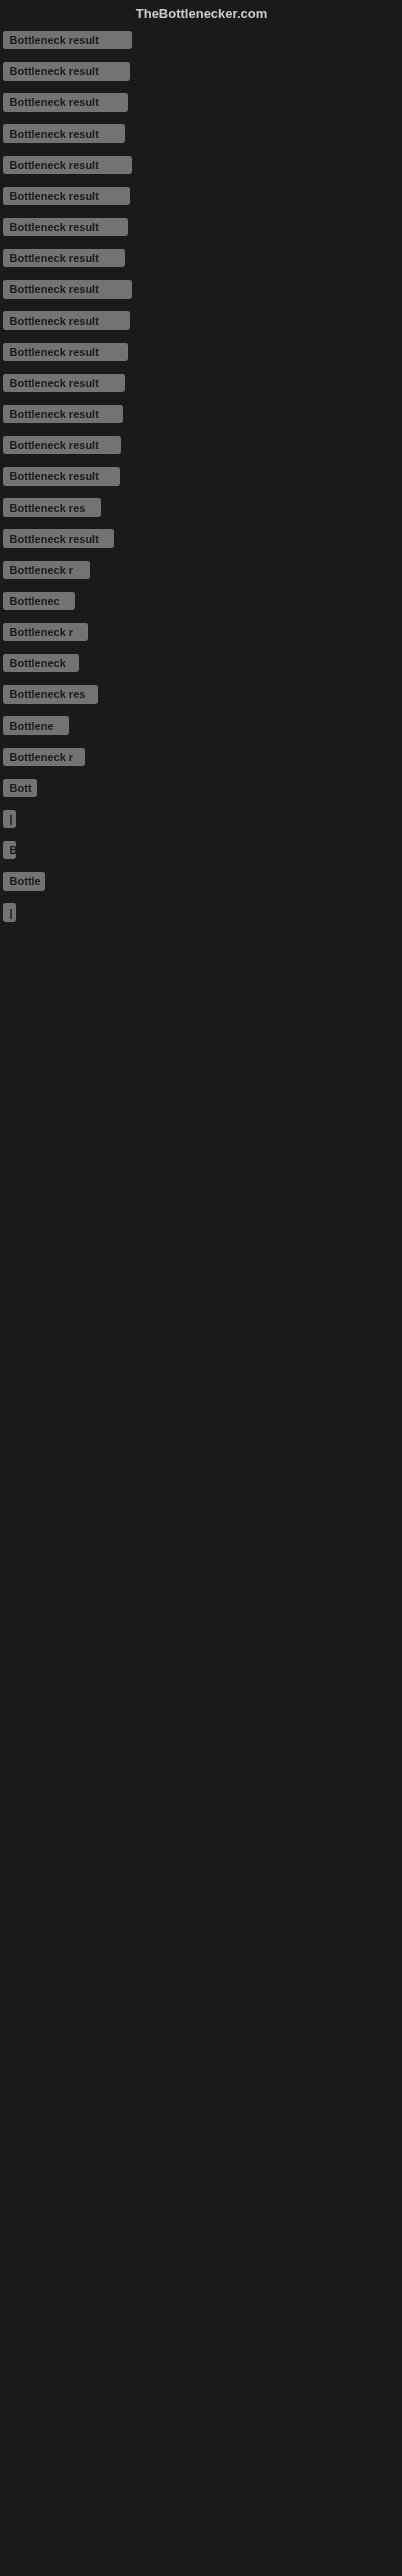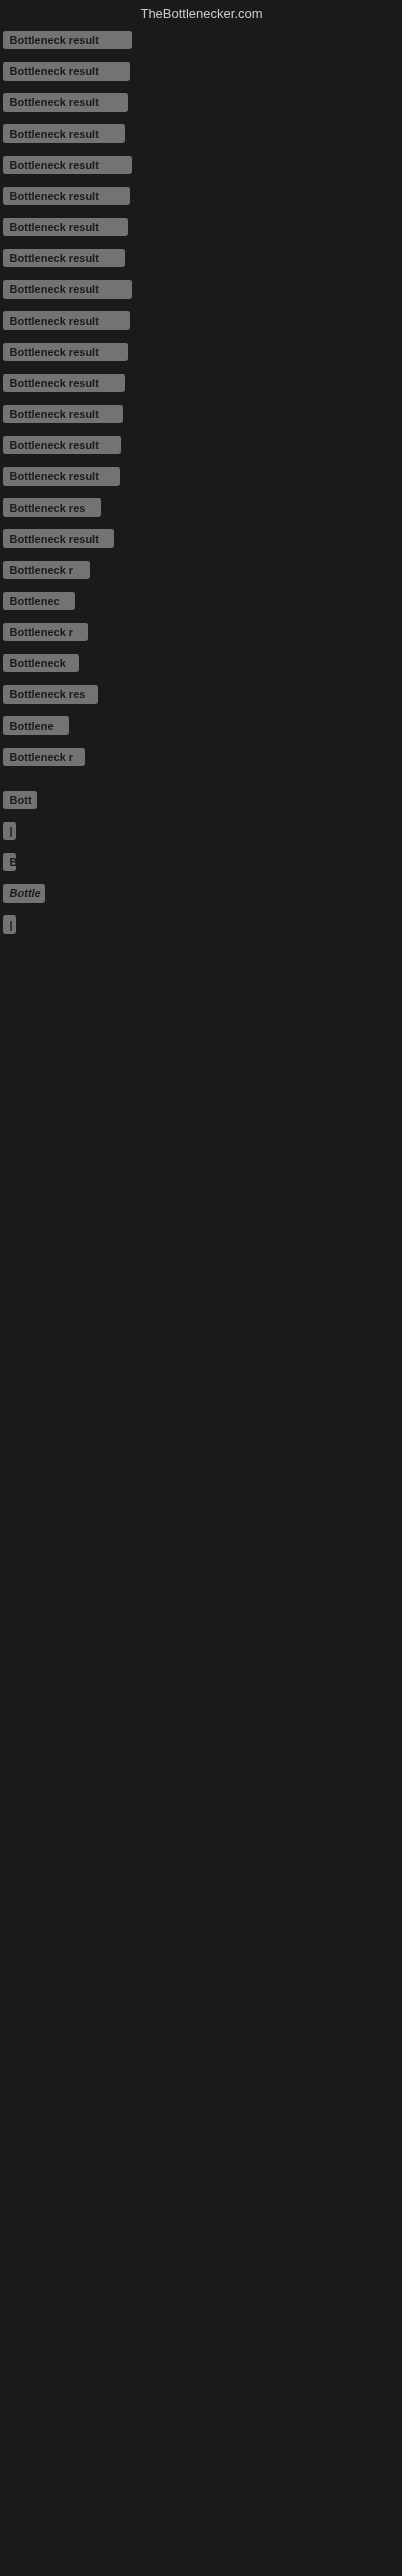--- a/index.html
+++ b/index.html
@@ -8,21 +8,21 @@
       width: 403px;
       min-height: 2576px;
       font-family: Arial, sans-serif;
       position: relative;
     }
     .site-title {
       text-align: center;
       color: #cccccc;
       font-size: 13px;
       padding: 6.4px 0 3.2px 0;
-      font-weight: normal;
+      font-weight: bold;
     }
     .bottleneck-badge {
       background-color: #737373;
       color: #1a1a1a;
       font-size: 11px;
       font-weight: bold;
       padding: 3.2px 6.4px;
       border-radius: 2.4px;
       white-space: nowrap;
       overflow: hidden;
@@ -105,28 +105,28 @@
     <div class="row">
       <span class="bottleneck-badge" style="max-width: 95px; width: 95px;">Bottleneck res</span>
     </div>
     <div class="row">
       <span class="bottleneck-badge" style="max-width: 66px; width: 66px;">Bottlene</span>
     </div>
     <div class="row">
       <span class="bottleneck-badge" style="max-width: 82px; width: 82px;">Bottleneck r</span>
     </div>
     <div class="row">
-      <span class="bottleneck-badge" style="max-width: 34px; width: 34px; margin-top: 12px;">Bott</span>
+      <span class="bottleneck-badge" style="max-width: 34px; width: 34px;">Bott</span>
     </div>
     <div class="row">
       <span class="bottleneck-badge" style="max-width: 8px; width: 8px;">|</span>
     </div>
     <div class="row">
       <span class="bottleneck-badge" style="max-width: 11.3px; width: 11.3px;">B</span>
     </div>
     <div class="row">
-      <span class="bottleneck-badge" style="max-width: 42px; width: 56px; font-style: italic;">Bottle</span>
+      <span class="bottleneck-badge" style="max-width: 42px; width: 56px;">Bottle</span>
     </div>
     <div class="row">
       <span class="bottleneck-badge" style="max-width: 8px; width: 8px;">|</span>
     </div>
   </div>
 
 
 </body></html>

